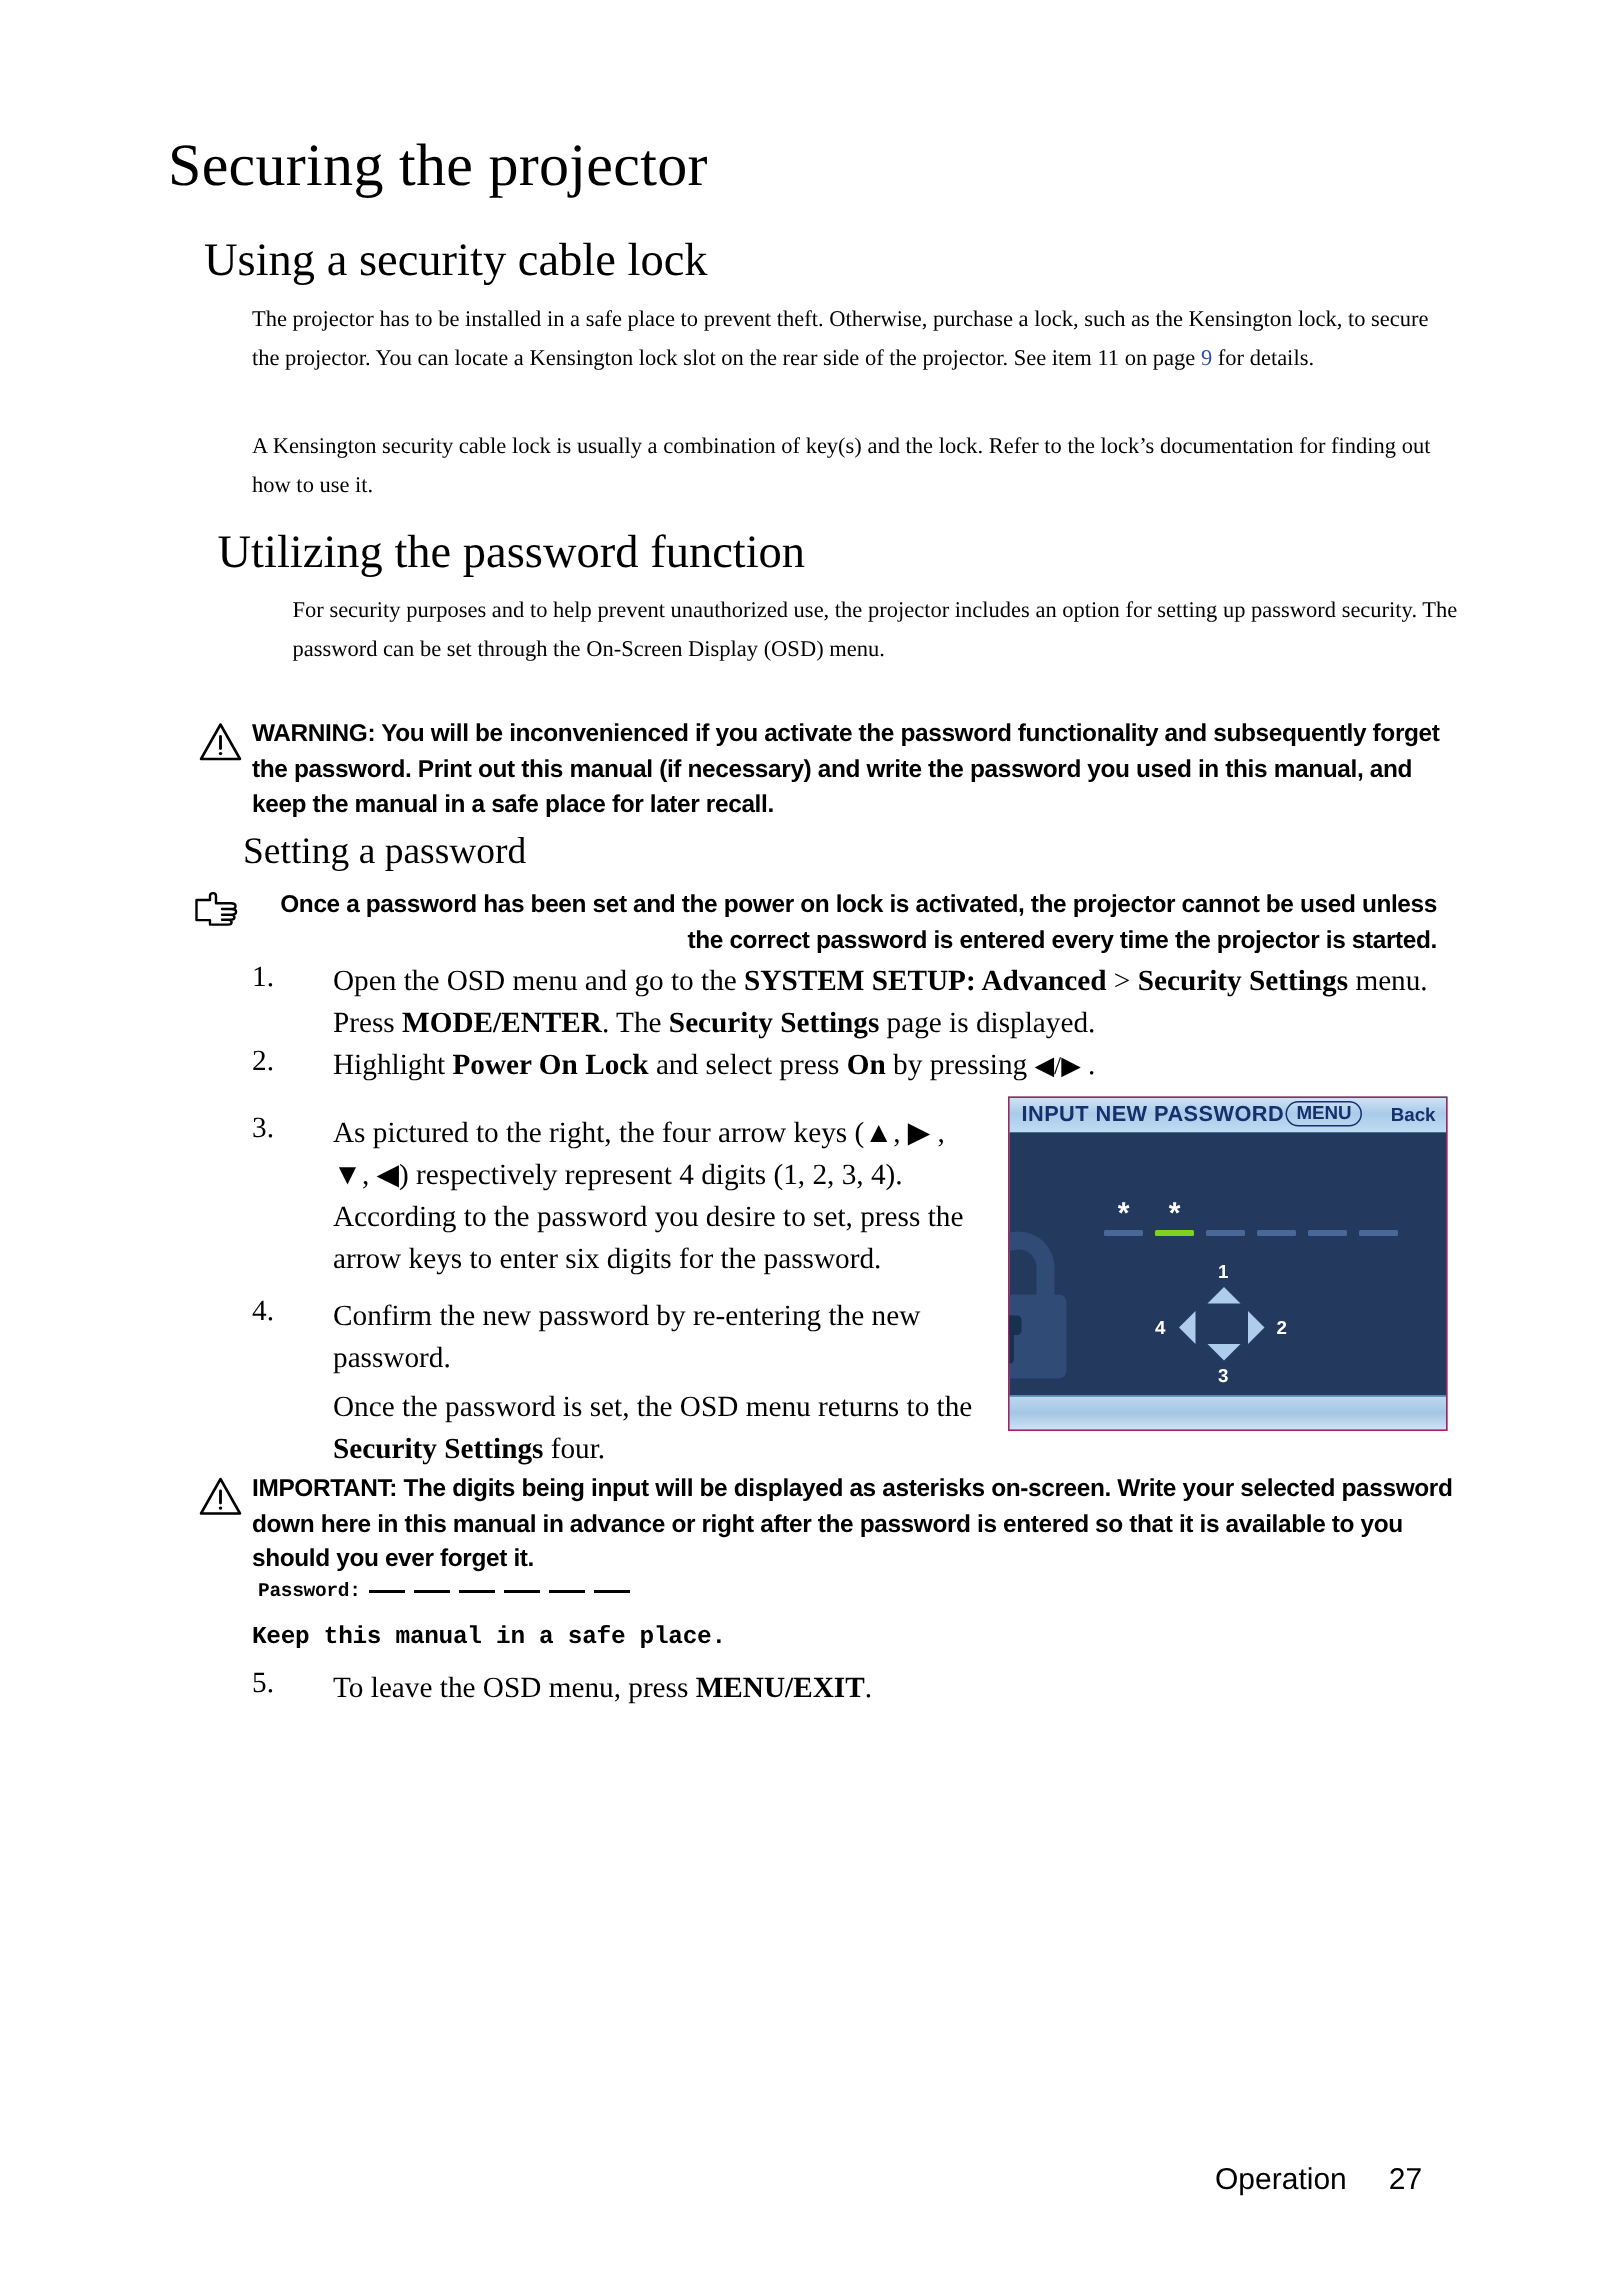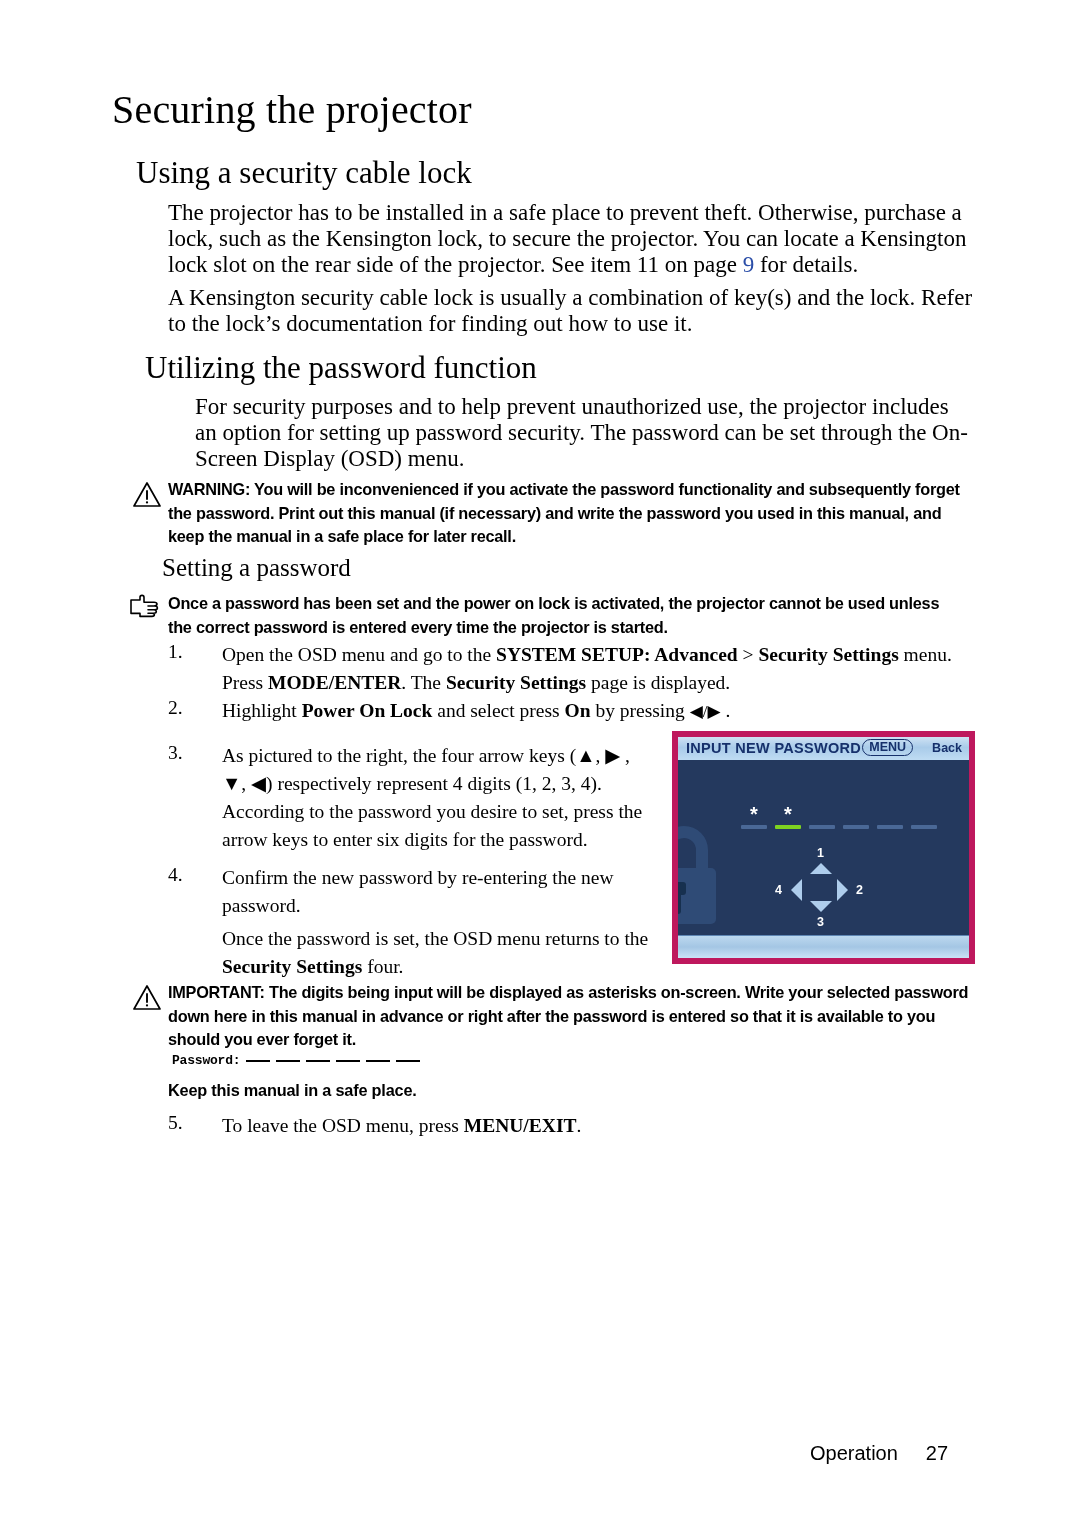--- a/index.html
+++ b/index.html
@@ -46,41 +46,41 @@
     left: 162px;
     top: 554px;
     font-size: 25px;
     font-weight: normal;
     white-space: nowrap;
   }
 
   
   .para {
     position: absolute;
-    font-size: 23px;
+    font-size: 15px;
     line-height: 26px;
     text-align: left;
   }
   .p1 { left: 168px; top: 200px; width: 806px; }
   .p2 { left: 168px; top: 285px; width: 806px; }
   .p3 { left: 168px; top: 394px; width: 780px; margin-left: 27px; }
 
   .link { color: #2b4ea8; }
 
   
   .notice {
     position: absolute;
     font-family: "Liberation Sans", sans-serif;
     font-size: 16.3px;
     font-weight: bold;
     line-height: 23.5px;
     letter-spacing: -0.25px;
   }
   .notice-warning { left: 168px; top: 478px; width: 812px; }
-  .notice-tip     { left: 168px; top: 592px; width: 790px; }
+  .notice-tip     { left: 168px; top: 592px; width: 790px; text-align: right; }
   .notice-important { left: 168px; top: 981px; width: 812px; }
 
   .notice-icon {
     position: absolute;
     width: 32px;
     height: 28px;
   }
   .icon-warning-1 { left: 131px; top: 480px; }
   .icon-warning-2 { left: 131px; top: 983px; }
   .icon-tip       { left: 128px; top: 593px; }
@@ -128,36 +128,36 @@
     display: inline-block;
     width: 24px;
     border-bottom: 2.5px solid #000;
     margin-left: 6px;
     vertical-align: 2px;
   }
   .keep-line {
     position: absolute;
     left: 168px;
     top: 1081px;
-    font-family: Liberation Sans, sans-serif;
+    font-family: Liberation Mono, monospace;
     font-size: 16.3px;
     font-weight: bold;
     letter-spacing: -0.2px;
     white-space: nowrap;
   }
 
   
   .osd {
     position: absolute;
     left: 672px;
     top: 731px;
     width: 291px;
     height: 221px;
     background: #14b8a6;
-    border: 6px solid #be185d;
+    border: 1px solid #be185d;
     overflow: hidden;
     font-family: "Liberation Sans", sans-serif;
   }
   .osd-titlebar {
     position: absolute;
     left: 0; top: 0;
     width: 100%;
     height: 23px;
     background: linear-gradient(to bottom, #cfe2f4 0%, #a9cbe9 45%, #bfdcf3 100%);
     border-bottom: 1px solid #5e86b4;

